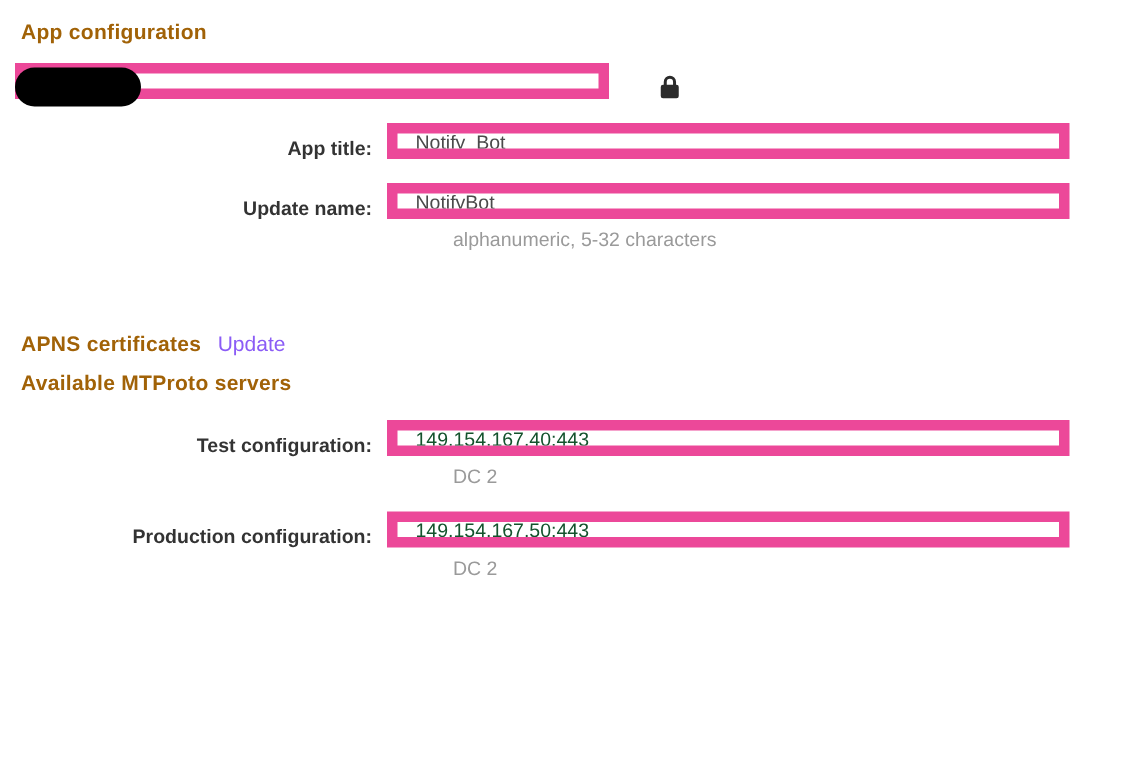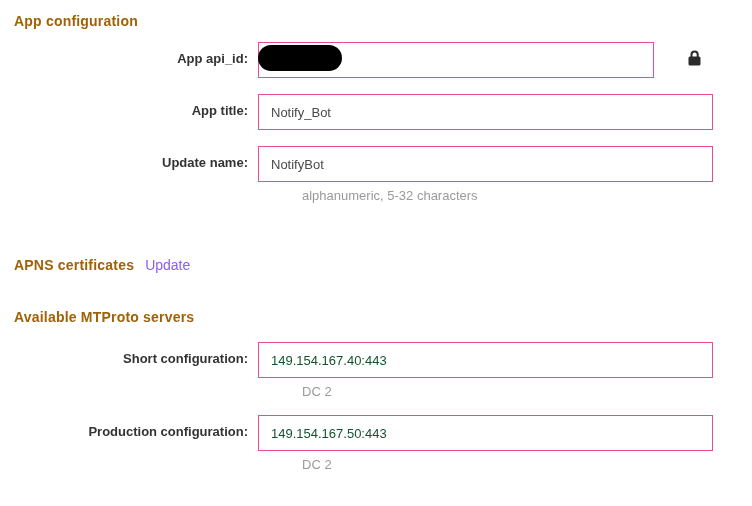--- a/index.html
+++ b/index.html
@@ -39,22 +39,22 @@
     font-size: 13px;
     font-weight: bold;
     color: #333333;
     padding-top: 9px;
     white-space: nowrap;
   }
   .controls { position: relative; margin-left: 10px; }
 
   .fi {
     display: block;
-    height: 36px;
-    border: 1px solid #ec4899;
+    height: 24px;
+    border: 7px solid #ec4899;
     border-radius: 0;
     background: #ffffff;
     padding: 0 12px;
     font-family: inherit;
     font-size: 13px;
     color: #4a4a4a;
     outline: none;
   }
   .fi.wide   { width: 455px; }
   .fi.narrow { width: 396px; }
@@ -80,35 +80,34 @@
   }
 
   .hint {
     margin-top: 6px;
     font-size: 13px;
     color: #9a9a9a;
     margin-left: 44px;
   }
 
   .apns-heading { margin-top: 49px; }
-  .mtproto-heading { margin-top: 26px; }
+  .mtproto-heading { }
   .mtproto-form { margin-top: 12px; }
   .row-production { margin-top: 12px; }
 </style>
 </head>
 <body>
 
 <div class="page">
 
   <h2 class="section-title">App configuration</h2>
 
   <div class="form">
 
     <div class="row">
-      <div class="flabel">App api_id:</div>
       <div class="controls">
         <input class="fi narrow" type="text" value="" style="">
         <div class="pill pill-short"></div>
         <span class="lock">
           <svg width="13" height="16" viewBox="0 0 13 16">
             <path d="M3.5 8V4.6a3.1 3.1 0 0 1 6.2 0V8" fill="none" stroke="#2b2b2b" stroke-width="2"></path>
             <rect x="0.5" y="6.5" width="12" height="9" rx="1.5" fill="#2b2b2b"></rect>
           </svg>
         </span>
       </div>
@@ -135,21 +134,21 @@
   <div class="heading-row apns-heading">
     <h2 class="section-title">APNS certificates</h2>
     <a class="link" href="#">Update</a>
   </div>
 
   <h2 class="section-title mtproto-heading">Available MTProto servers</h2>
 
   <div class="form mtproto-form">
 
     <div class="row">
-      <div class="flabel">Short configuration:</div>
+      <div class="flabel">Test configuration:</div>
       <div class="controls">
         <input class="fi wide strongval" type="text" value="149.154.167.40:443" style="">
         <div class="hint">DC 2</div>
       </div>
     </div>
 
     <div class="row row-production">
       <div class="flabel">Production configuration:</div>
       <div class="controls">
         <input class="fi wide strongval" type="text" value="149.154.167.50:443" style="">

